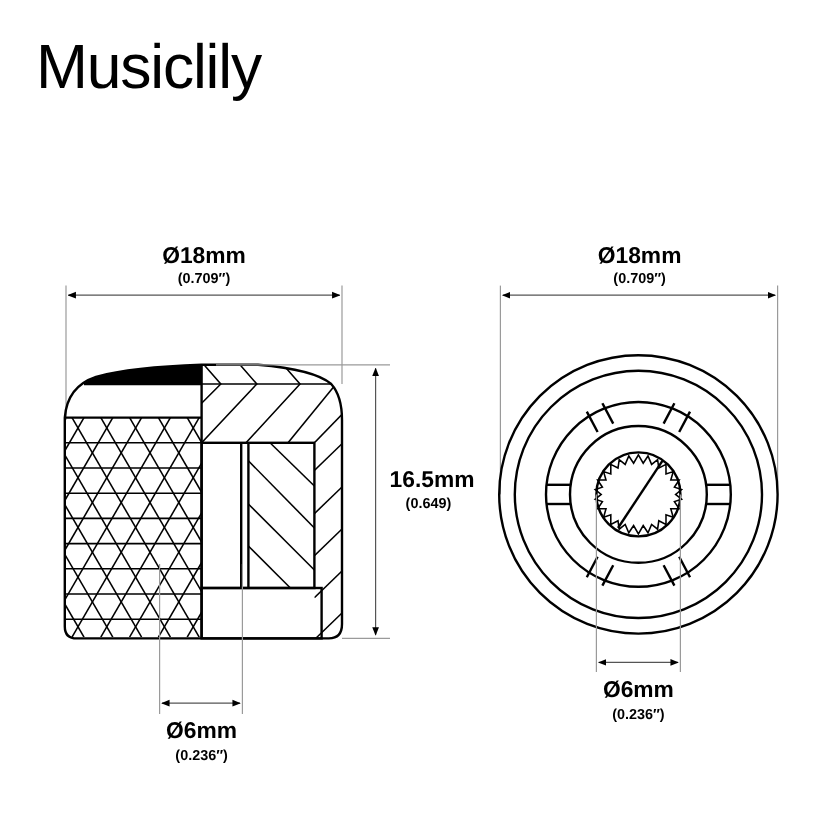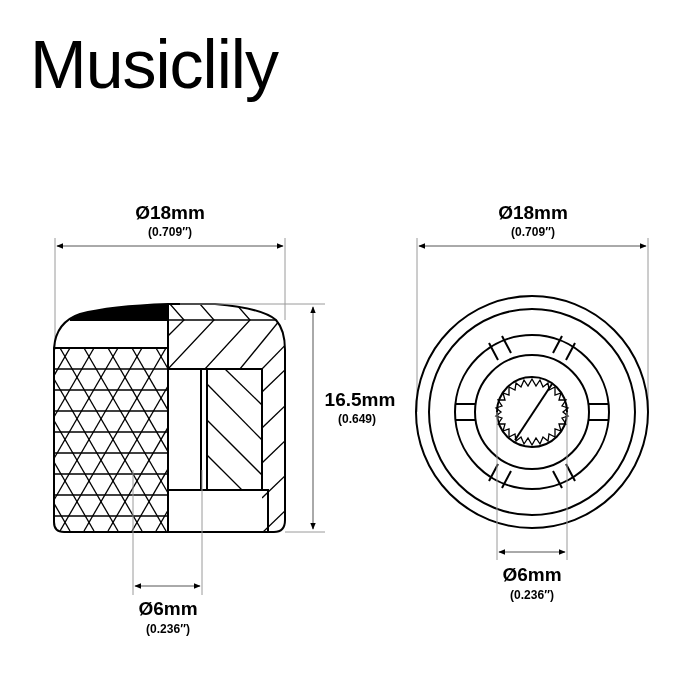--- a/index.html
+++ b/index.html
@@ -1,19 +1,19 @@
 <!DOCTYPE html>
 <html><head>
   <meta charset="utf-8">
   <style>
     html, body { margin: 0; padding: 0; background: #ffffff; }
     body { width: 700px; height: 700px; position: relative; overflow: hidden; font-family: "Liberation Sans", sans-serif; }
     #brand-title {
       position: absolute; left: 30px; top: 30px;
-      font-family: "Liberation Sans", sans-serif; font-size: 68px; font-weight: normal;
+      font-family: "Liberation Sans", sans-serif; font-size: 52px; font-weight: normal;
       color: #000; letter-spacing: -1px; line-height: 1;
     }
     svg#diagram { position: absolute; left: 0; top: 0; }
     .dim-main { font-family: "Liberation Sans", sans-serif; font-weight: bold; font-size: 19px; fill: #000; }
     .dim-sub  { font-family: "Liberation Sans", sans-serif; font-weight: bold; font-size: 12px; fill: #000; }
     .thin { stroke: #9a9a9a; stroke-width: 1; fill: none; }
     .dimline { stroke: #555; stroke-width: 1; fill: none; }
     .ink { stroke: #000; stroke-width: 2; fill: none; }
     .ink-thin { stroke: #000; stroke-width: 1.3; fill: none; }
   </style>

